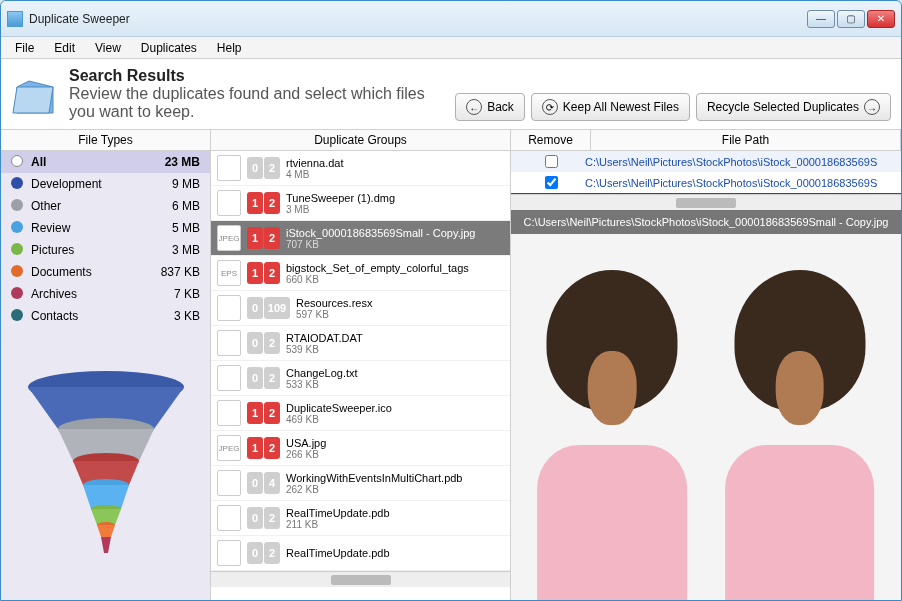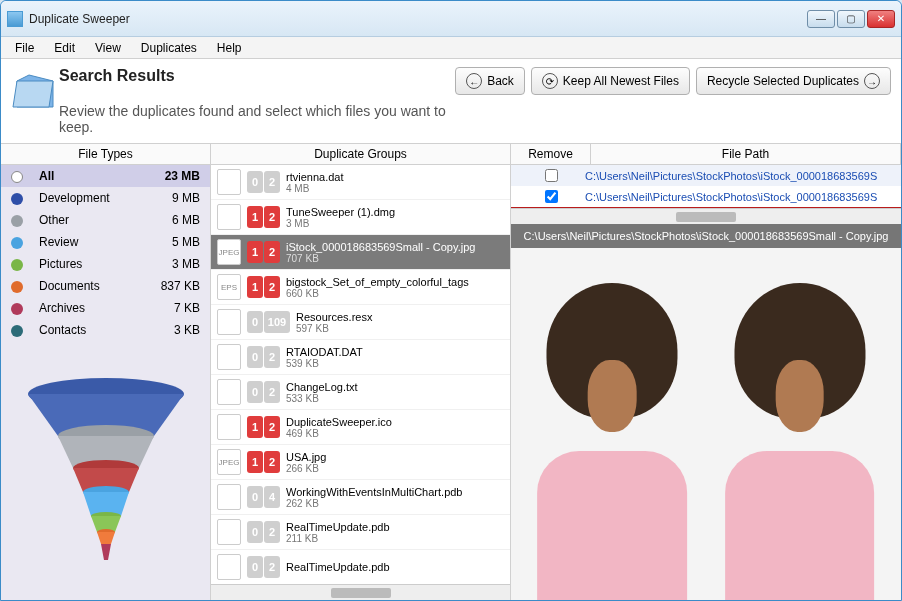--- a/index.html
+++ b/index.html
@@ -9,39 +9,39 @@
 .titlebar { height: 36px; background: linear-gradient(#eaf3fb,#d7e7f4); display: flex; align-items: center; padding: 0 6px; border-bottom: 1px solid #b6cde0; border-radius:6px 6px 0 0;}
 .titlebar .app-icon { width: 16px; height: 16px; background: linear-gradient(#8cc7f0,#4a9bd4); margin-right: 6px; border:1px solid #4a9bd4;}
 .titlebar .title { font-size: 12px; color: #222; flex:1;}
 .winbtns { display:flex; gap:2px; }
 .winbtn { width:28px; height:18px; border:1px solid #6f8ea8; background: linear-gradient(#f0f7fc,#c7dced); border-radius:3px; display:flex; align-items:center; justify-content:center; font-size:10px; color:#333;}
 .winbtn.close { background: linear-gradient(#f08080,#d93030); border-color:#a82525; color:#fff;}
 
 .menubar { height:22px; background:#f4f4f4; display:flex; align-items:center; padding:0 4px; border-bottom:1px solid #d0d0d0; font-size:12px; }
 .menubar span { padding:2px 10px; cursor:default; }
 
-.header { display:flex; align-items:flex-start; padding:8px 10px; border-bottom:1px solid #d0d0d0; background:#fff; }
+.header { display:flex; align-items:flex-end; padding:8px 10px; border-bottom:1px solid #d0d0d0; background:#fff; gap:10px;}
 .header .big-icon { width:48px; height:48px; }
 .header .big-icon svg { width:48px; height:48px;}
 .header-texts { flex:1; }
 .header-texts h2 { font-size:16px; font-weight:bold; color:#222; }
-.header-texts p { font-size:14px; color:#555;margin-top:18px; }
+.header-texts p { font-size:16px; color:#555; }
 .header-buttons { display:flex; gap:6px; }
 .hbtn { background:linear-gradient(#fdfdfd,#e7e7e7); border:1px solid #b0b0b0; border-radius:4px; padding:5px 10px; font-size:12px; display:flex; align-items:center; gap:5px; cursor:default;}
 .hbtn .circ-icon { width:16px; height:16px; border:1.5px solid #555; border-radius:50%; display:flex; align-items:center; justify-content:center; font-size:10px;}
 
 .cols-head { display:flex; border-bottom:1px solid #d0d0d0; font-size:12px; background:#fafafa;}
 .cols-head div { text-align:center; padding:3px 0; border-right:1px solid #d0d0d0;}
 .ch-types{width:210px;} .ch-groups{width:300px;} .ch-remove{width:80px;} .ch-path{flex:1; border-right:none;}
 
 .body { flex:1; display:flex; overflow:hidden;}
 .sidebar { width:210px; background:#eae8f2; border-right:1px solid #d0d0d0; display:flex; flex-direction:column;}
 .type-list { }
 .type-row { display:flex; align-items:center; padding:4px 10px; font-size:12px; justify-content:space-between;}
-.type-row .l { display:flex; align-items:flex-end; gap:16px;}
+.type-row .l { display:flex; align-items:flex-start; gap:8px;}
 .type-row .dot{width:12px;height:12px;border-radius:50%;}
 .type-row.selected{ background:#d0cee8; font-weight:bold;}
 .funnel { flex:1; display:flex; align-items:center; justify-content:center; padding:10px;}
 
 .groups { width:300px; border-right:1px solid #d0d0d0; overflow-y:auto; overflow-x:hidden; background:#fff; position:relative;}
 .grow { display:flex; align-items:center; padding:4px 6px; border-bottom:1px solid #f0f0f0; gap:6px;}
 .grow.selected { background:#7b7b7b; color:#fff;}
 .grow .ficon { width:24px; height:26px; background:#fff; border:1px solid #ccc; border-radius:2px; display:flex; align-items:center; justify-content:center; font-size:8px; color:#888; flex-shrink:0;}
 .grow .badges { display:flex; gap:1px; flex-shrink:0;}
 .grow .badge { width:16px; height:22px; border-radius:3px; display:flex; align-items:center; justify-content:center; font-size:11px; color:#fff; font-weight:bold;}

